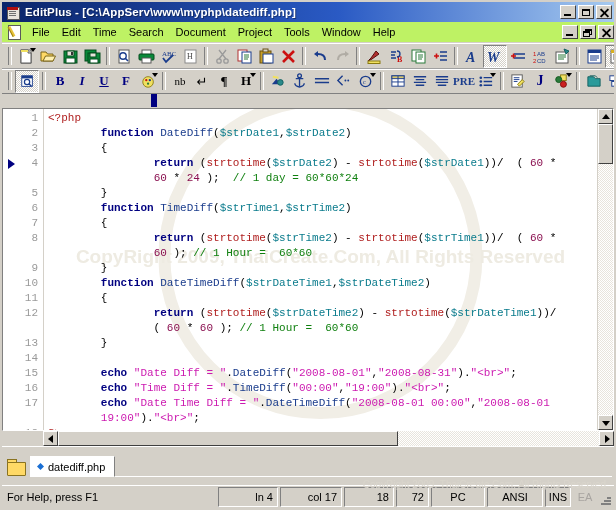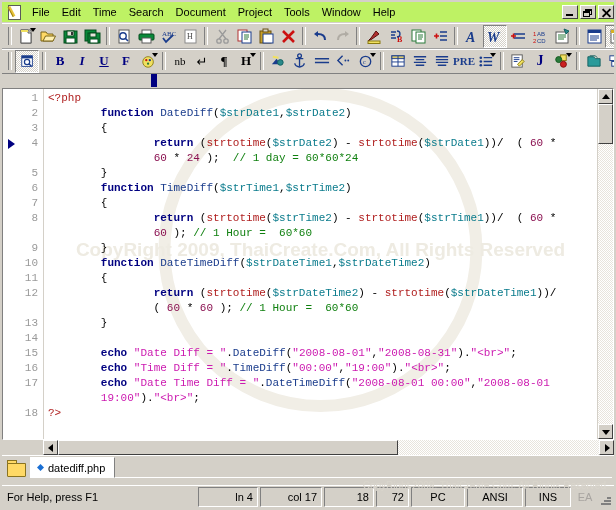--- a/index.html
+++ b/index.html
@@ -117,51 +117,72 @@
   .hscroll{flex:1;display:flex;background:repeating-conic-gradient(#e8e4dc 0% 25%, #fff 0% 50%) 0 0/2px 2px;}
   .hbtn{width:15px;flex:0 0 15px;background:#d4d0c8;border:1px solid;
     border-color:#fff #404040 #404040 #fff;box-sizing:border-box;position:relative;}
   .hbtn .ar{position:absolute;left:50%;top:50%;width:0;height:0;}
   .hbtn.left .ar{transform:translate(-60%,-50%);border-top:4px solid transparent;border-bottom:4px solid transparent;border-right:5px solid #000;}
   .hbtn.right .ar{transform:translate(-40%,-50%);border-top:4px solid transparent;border-bottom:4px solid transparent;border-left:5px solid #000;}
   .hthumb{flex:0 0 340px;background:#d4d0c8;border:1px solid;border-color:#fff #404040 #404040 #fff;box-sizing:border-box;}
 
   
   .tabbar{height:22px;flex:0 0 22px;display:flex;align-items:flex-end;background:#d4d0c8;
-    padding:0 2px;border-top:1px solid #fff;}
+    padding:8px 2px;border-top:1px solid #fff;}
   .folder-icon{width:20px;height:18px;position:relative;flex:0 0 20px;margin:0 4px 1px 2px;}
   .folder-icon .fb{position:absolute;left:1px;top:4px;width:17px;height:12px;background:#ffd966;border:1px solid #8a7320;border-radius:0 0 1px 1px;}
   .folder-icon .ft{position:absolute;left:1px;top:1px;width:8px;height:4px;background:#ffd966;border:1px solid #8a7320;border-bottom:none;}
   .tab{height:19px;display:flex;align-items:center;padding:0 9px 0 6px;background:#fff;
     border:1px solid;border-color:#fff #808080 #fff #fff;font-size:11px;color:#000;}
   .tab .dot{width:7px;height:7px;margin-right:4px;background:#1a6fd4;
     clip-path:polygon(50% 0,100% 50%,50% 100%,0 50%);flex:0 0 7px;}
   .tabrest{flex:1;border-bottom:1px solid #fff;position:relative;}
   .tabrest .wm2{position:absolute;right:6px;top:3px;color:#d9d5cc;font-size:10px;white-space:nowrap;}
 
   
   .statusbar{height:20px;flex:0 0 20px;display:flex;align-items:stretch;background:#d4d0c8;
-    border-top:1px solid #fff;padding:1px 1px 1px 0;margin-top:7px;}
+    border-top:1px solid #fff;padding:1px 1px 1px 0;}
   .sfield{border:1px solid;border-color:#808080 #fff #fff #808080;margin-right:2px;
     display:flex;align-items:center;font-size:11px;color:#000;box-sizing:border-box;padding:0 4px;}
   .sfield.help{flex:1;border:none;padding-left:5px;}
   .sfield.r{justify-content:flex-end;}
   .sfield.c{justify-content:center;}
   .sfield.dim{color:#a8a4a0;}
   .grip{width:14px;flex:0 0 14px;position:relative;}
   .grip i{position:absolute;right:2px;background:#808080;height:2px;}
   .grip i.g1{bottom:2px;width:10px;}
   .grip i.g2{bottom:5px;width:7px;}
   .grip i.g3{bottom:8px;width:4px;}
 </style>
 </head>
 <body>
 
 <div class="app">
 
+  <div class="titlebar">
+    <span class="tb-icon">
+      <span class="bk"></span>
+        <span class="bk2"></span>
+        <span class="bk3"></span>
+    </span>
+    <span class="tb-text">EditPlus - [C:\AppServ\www\myphp\datediff.php]</span>
+    <span class="spacer"></span>
+    <span class="wbtns">
+      <span class="wbtn wb-min">
+          <i></i>
+        </span>
+      <span class="wbtn wb-max">
+          <i></i>
+        </span>
+      <span class="wbtn wb-close">
+          <i class="c1"></i>
+          <i class="c2"></i>
+        </span>
+    </span>
+  </div>
 
   <div class="menubar">
     <span class="doc-icon">
       <span class="pg"></span>
         <span class="pen"></span>
     </span>
     <span class="menu-item">File</span>
     <span class="menu-item">Edit</span>
     <span class="menu-item">Time</span>
     <span class="menu-item">Search</span>
@@ -600,21 +621,21 @@
   </div>
 
   <div class="statusbar">
     <span class="sfield help">For Help, press F1</span>
     <span class="sfield r" style="width:60px;">ln 4</span>
     <span class="sfield r" style="width:62px;">col 17</span>
     <span class="sfield r" style="width:50px;">18</span>
     <span class="sfield r" style="width:33px;">72</span>
     <span class="sfield c" style="width:54px;">PC</span>
     <span class="sfield c" style="width:56px;">ANSI</span>
-    <span class="sfield c" style="width:46px;">INS</span>
+    <span class="sfield c" style="width:26px;">INS</span>
     <span class="sfield c dim" style="width:24px;border:none;">EA</span>
     <span class="grip">
         <i class="g1"></i>
         <i class="g2"></i>
         <i class="g3"></i>
       </span>
   </div>
 
 </div>
 

